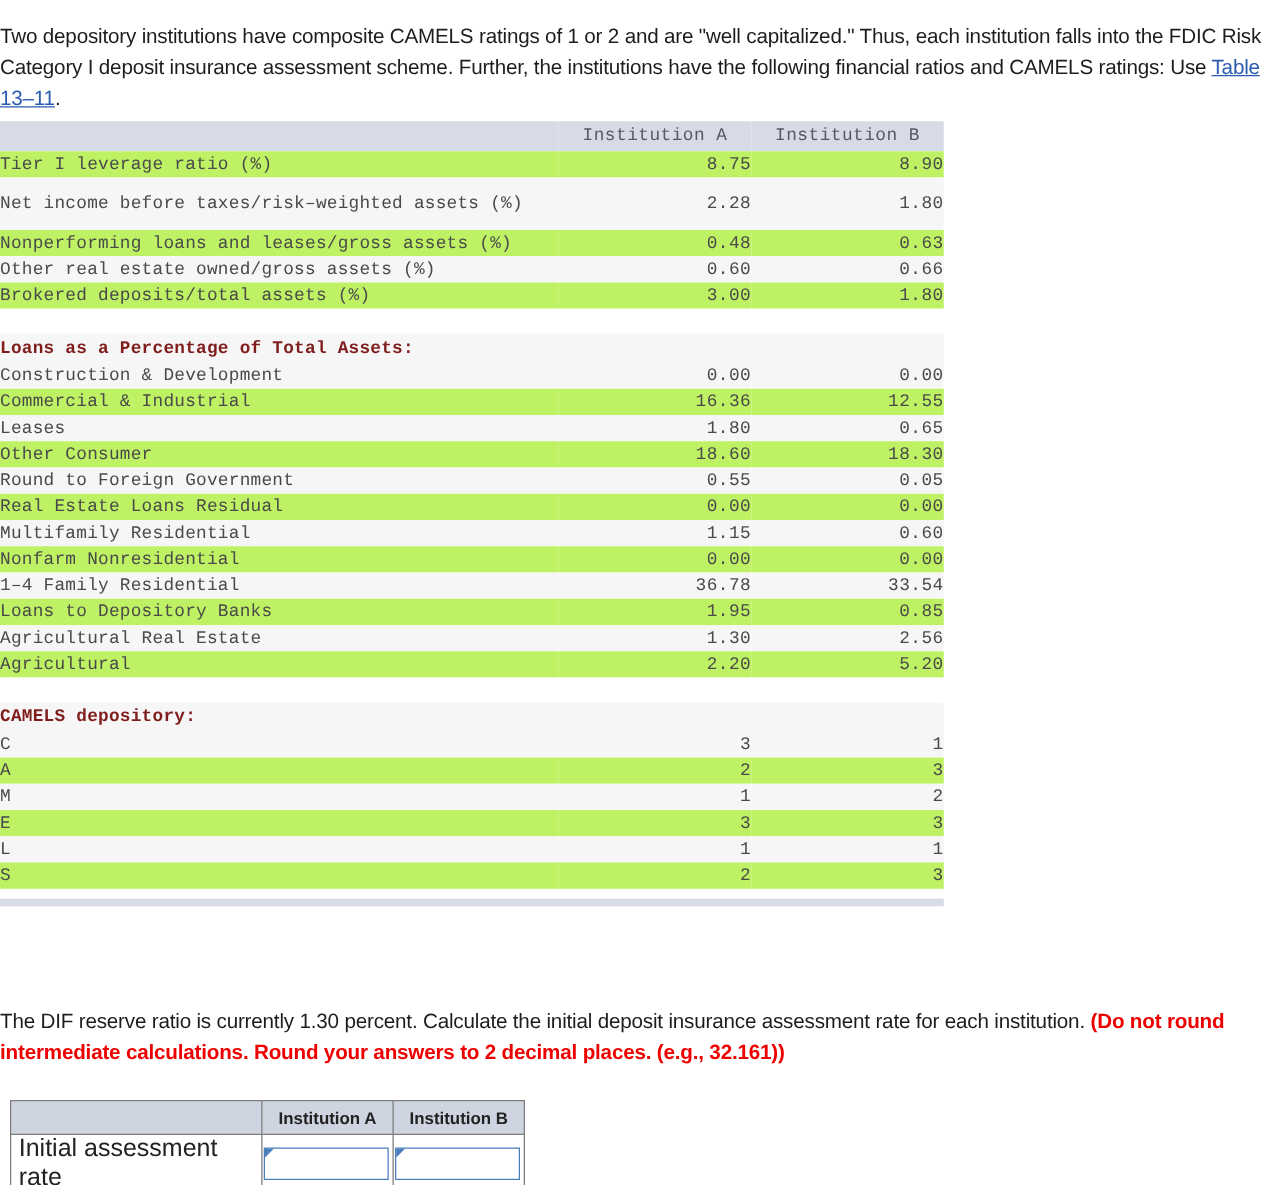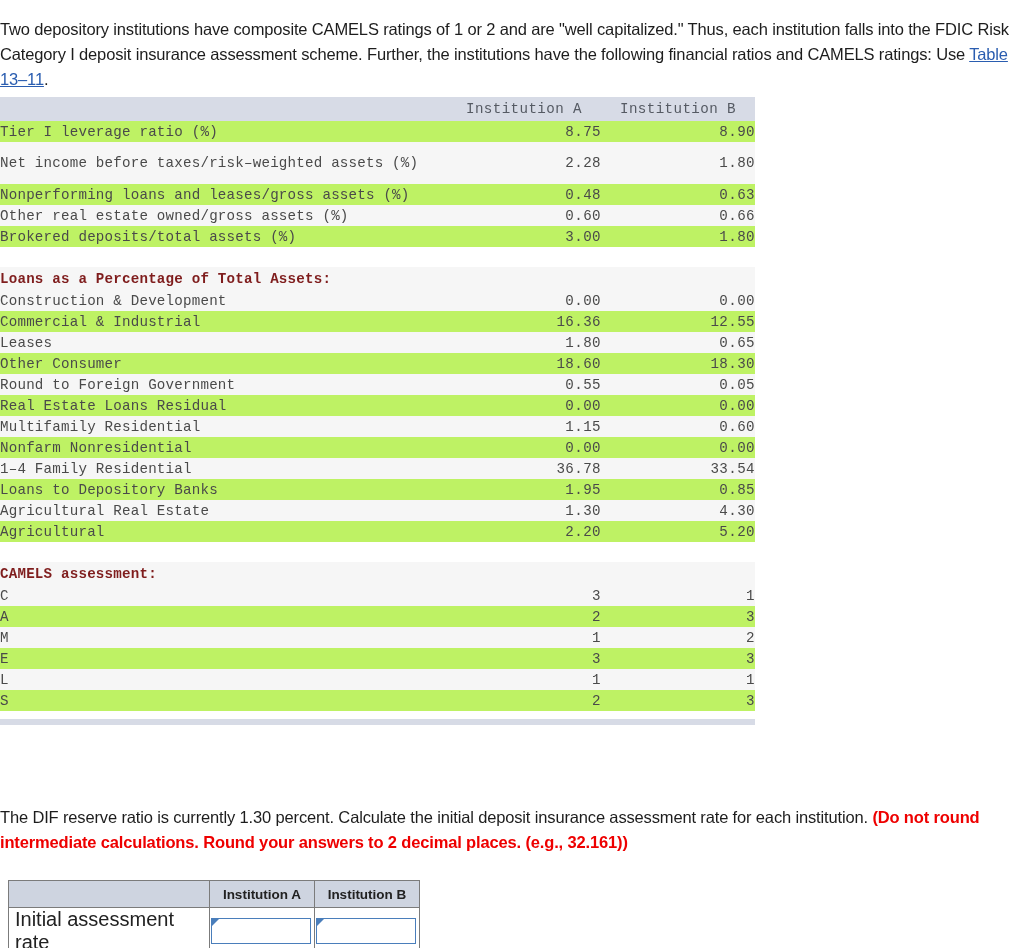--- a/index.html
+++ b/index.html
@@ -280,32 +280,32 @@
             <td class="num num-b">33.54</td>
           </tr>
           <tr class="r-odd">
             <td class="lbl">Loans to Depository Banks</td>
             <td class="num">1.95</td>
             <td class="num num-b">0.85</td>
           </tr>
           <tr class="r-even">
             <td class="lbl">Agricultural Real Estate</td>
             <td class="num">1.30</td>
-            <td class="num num-b">4.30</td>
+            <td class="num num-b">2.56</td>
           </tr>
           <tr class="r-odd">
             <td class="lbl">Agricultural</td>
             <td class="num">2.20</td>
             <td class="num num-b">5.20</td>
           </tr>
           <tr class="r-spacer">
             <td colspan="3"></td>
           </tr>
           <tr class="r-section">
-            <td class="lbl" colspan="3">CAMELS assessment:</td>
+            <td class="lbl" colspan="3">CAMELS depository:</td>
           </tr>
           <tr class="r-even">
             <td class="lbl">C</td>
             <td class="num">3</td>
             <td class="num num-b">1</td>
           </tr>
           <tr class="r-odd">
             <td class="lbl">A</td>
             <td class="num">2</td>
             <td class="num num-b">3</td>

